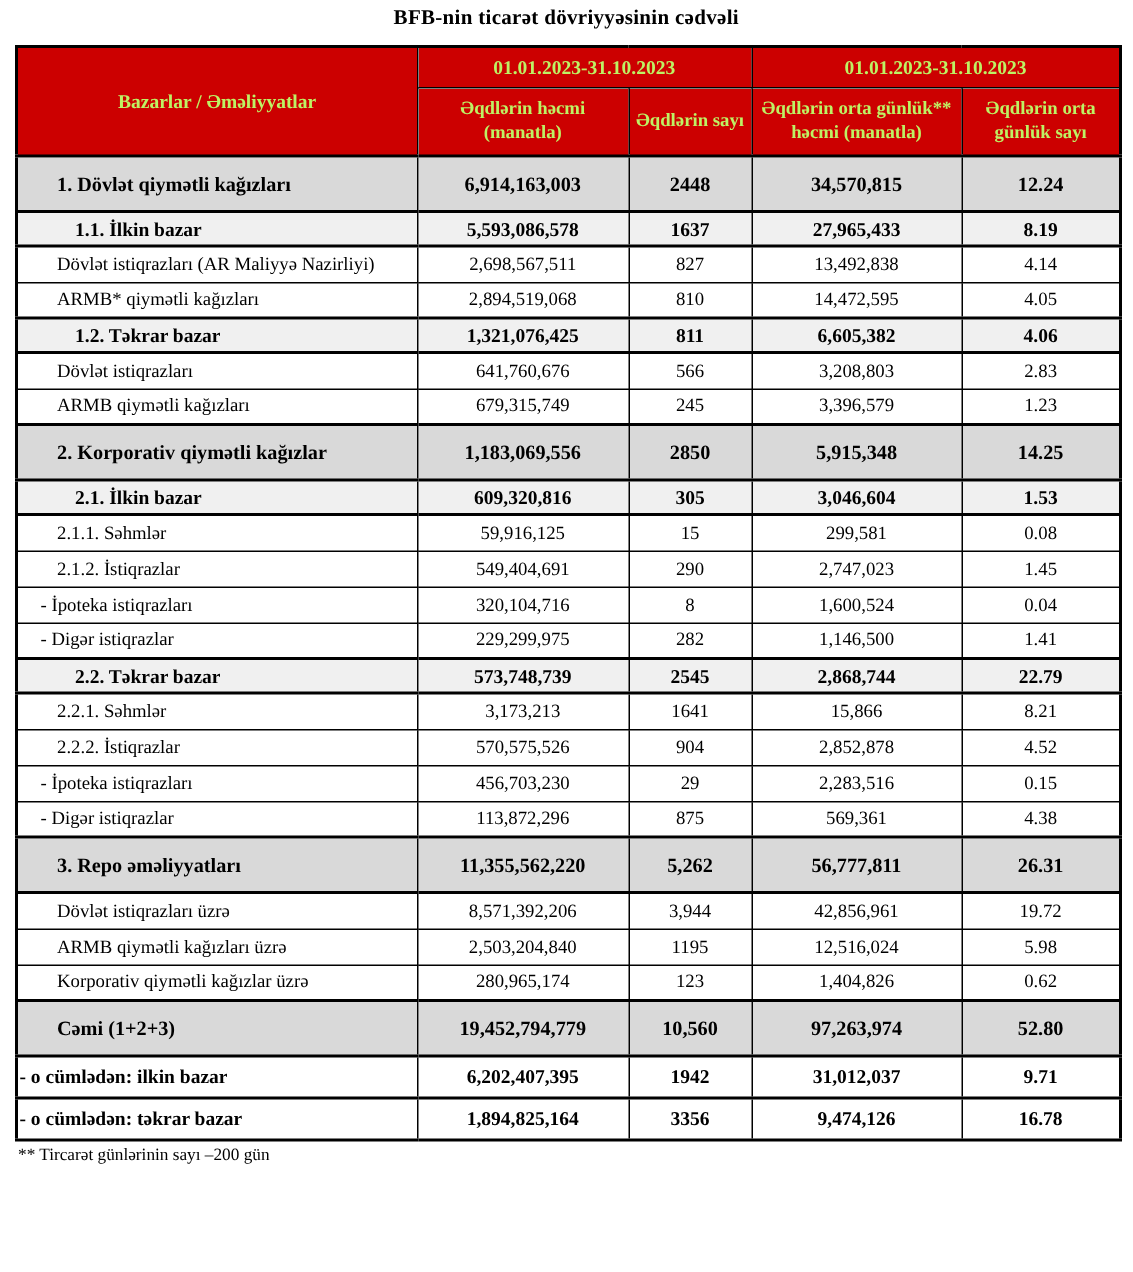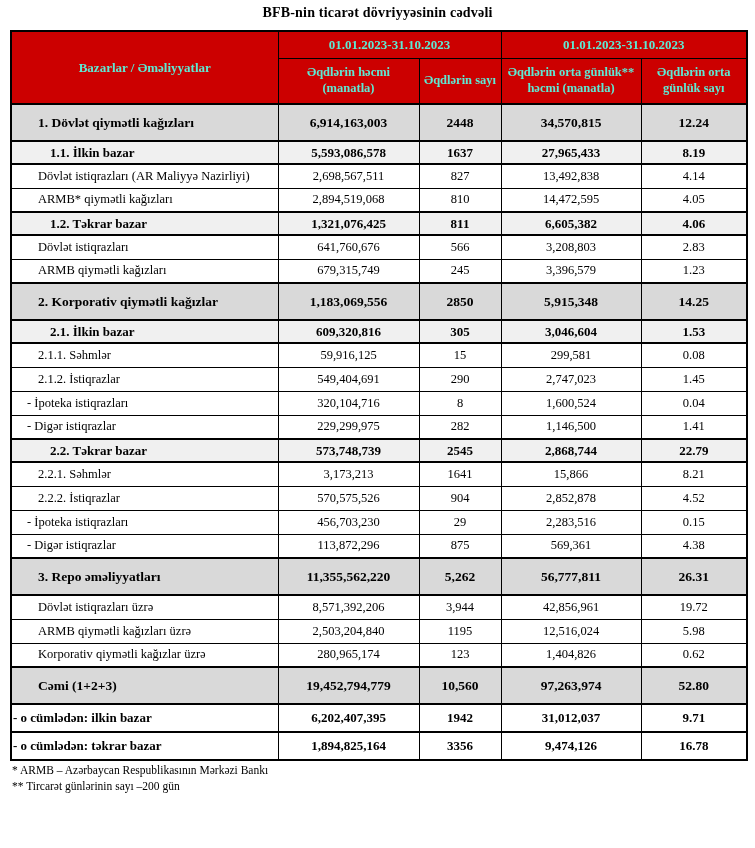--- a/index.html
+++ b/index.html
@@ -25,21 +25,21 @@
     border:2px solid #000;
   }
   col.c-label{width:267px;}
   col.c-vol{width:141px;}
   col.c-cnt{width:82px;}
   col.c-dvol{width:140px;}
   col.c-dcnt{width:106px;}
   th,td{border:1px solid #000;box-sizing:border-box;overflow:hidden;}
   thead th{
     background:#CC0000;
-    color:#5eead4;
+    color:#bef264;
     font-weight:bold;
     text-align:center;
     vertical-align:middle;
     padding:2px 1px;
   }
   thead{border-bottom:2px solid #000;}
   th.corner{font-size:13.5px;}
   tr.date-row th{height:27px;font-size:13px;}
   tr.sub-row th{height:46px;font-size:12.5px;line-height:1.25;}
   tbody td{vertical-align:middle;padding:2px 3px;}
@@ -285,15 +285,14 @@
         <td class="label">- o cümlədən: təkrar bazar</td>
         <td class="num">1,894,825,164</td>
         <td class="num">3356</td>
         <td class="num">9,474,126</td>
         <td class="num">16.78</td>
       </tr>
     </tbody>
 </table>
 
 <div class="footnotes">
-  <div class="footnote">* ARMB – Azərbaycan Respublikasının Mərkəzi Bankı</div>
   <div class="footnote">** Tircarət günlərinin sayı –200 gün</div>
 </div>
 
 </body></html>

